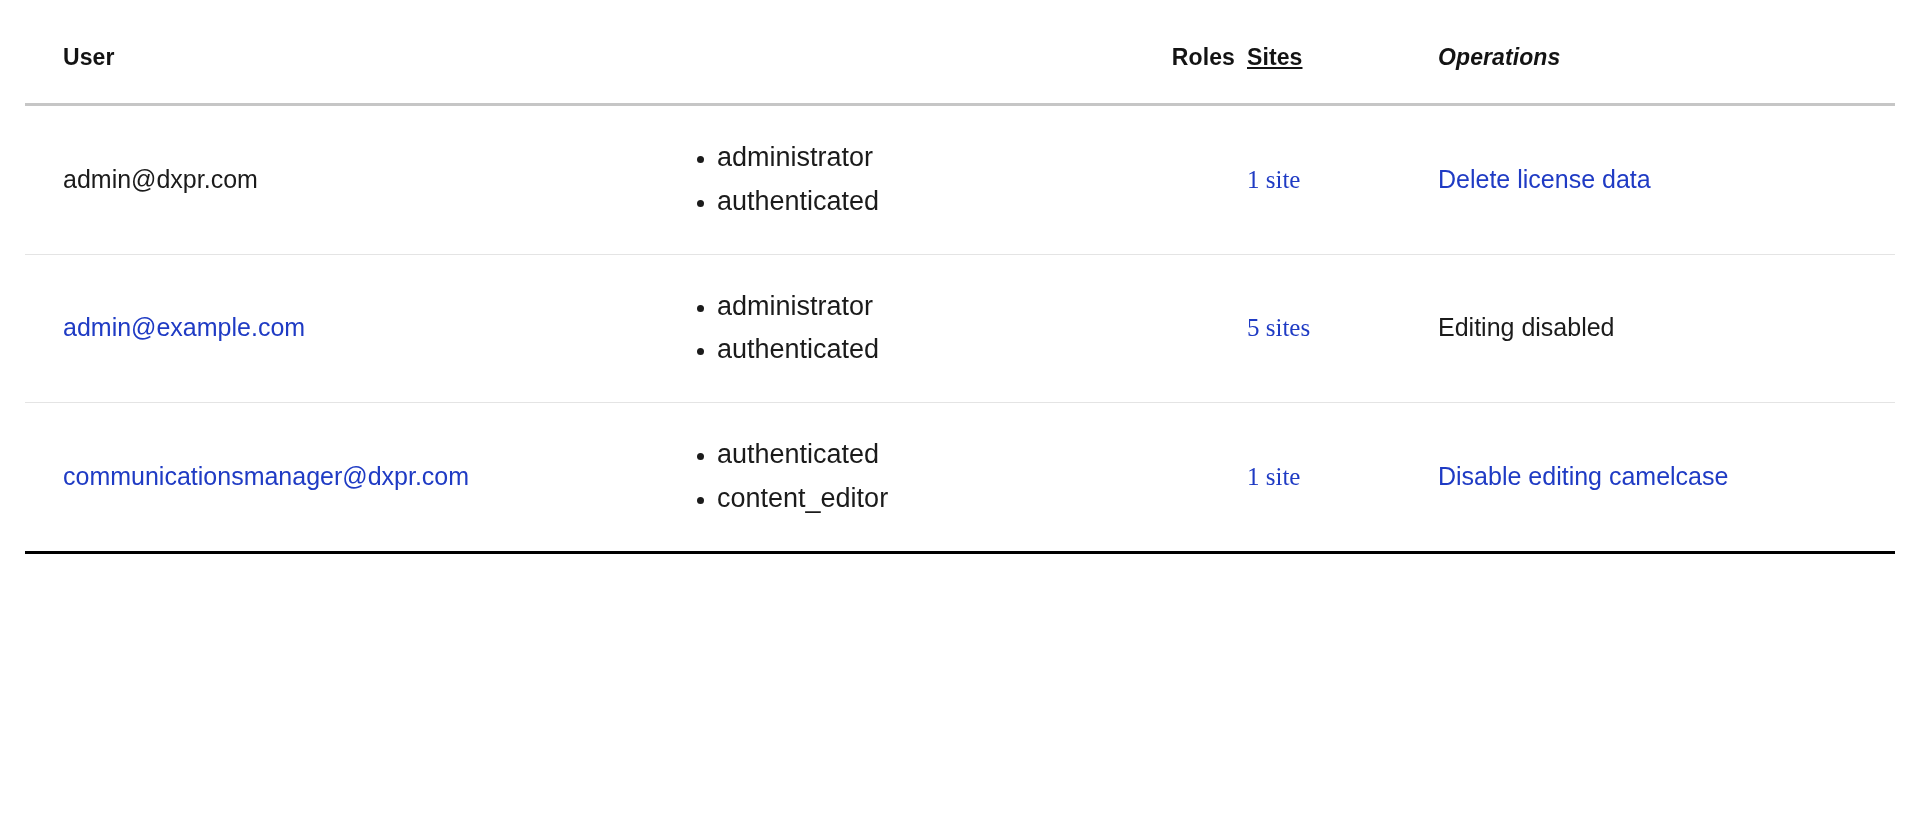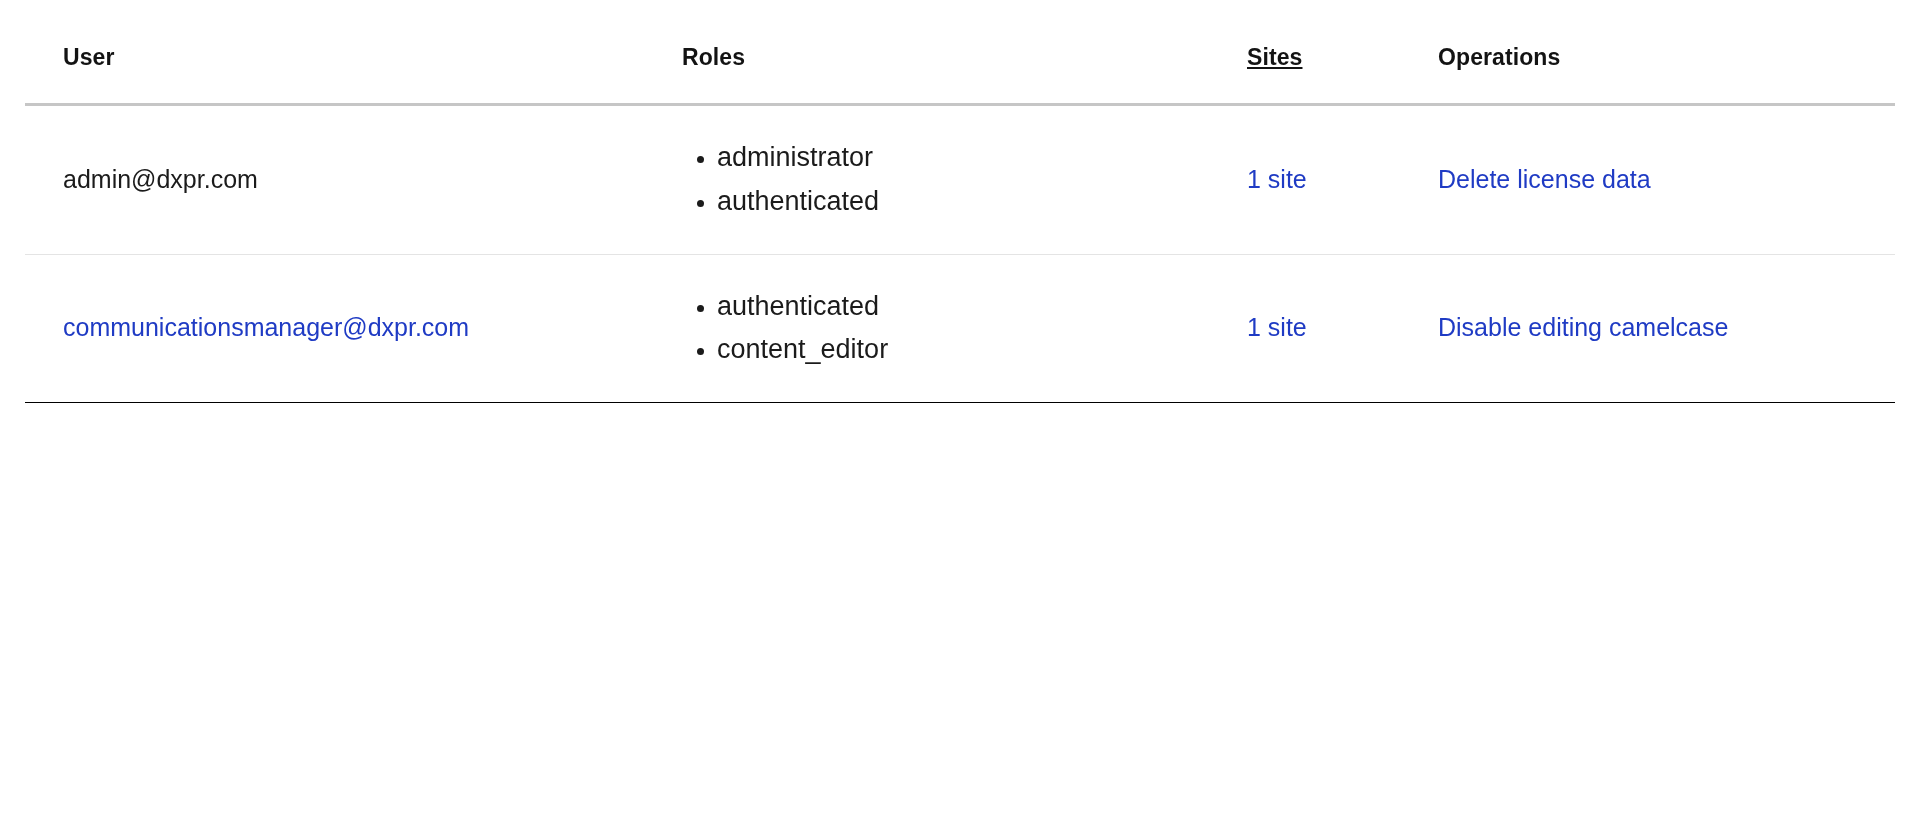--- a/index.html
+++ b/index.html
@@ -44,52 +44,53 @@
     font-weight: bold;
     color: #131313;
     padding: 0 0 32px 0;
     vertical-align: bottom;
     letter-spacing: 0.1px;
   }
   thead tr {
     border-bottom: 3px solid #c6c6c6;
   }
   th.th-user  { padding-left: 38px; }
-  th.th-roles { padding-left: 27px; }
+  th.th-roles { padding-left: 27px; text-align: right; }
   th.th-sites { padding-left: 12px; text-decoration: underline; }
-  th.th-ops   { padding-left: 18px; }
+  th.th-ops   { padding-left: 18px; font-style: italic; }
 
   thead th .hdr-pad { display: block; height: 44px; }
 
   
   tbody tr {
     border-bottom: 1px solid #e4e4e4;
   }
   tbody tr:last-child {
-    border-bottom: 1px solid #000000;
+    border-bottom: 3px solid #000000;
   }
 
   tbody td {
     font-size: 25px;
     color: #1b1b1b;
     vertical-align: middle;
     padding: 30px 0;
     line-height: 1.35;
   }
 
   td.td-user {
     padding-left: 38px;
     white-space: nowrap;
   }
   td.td-roles {
     padding-left: 0;
   }
   td.td-sites {
     padding-left: 12px;
     white-space: nowrap;
+    font-family: Liberation Serif, serif;
   }
   td.td-ops {
     padding-left: 18px;
     white-space: nowrap;
   }
 
   
   ul.roles-list {
     margin: 0;
     padding-left: 62px;
@@ -151,20 +152,31 @@
           <td class="td-roles">
             <ul class="roles-list">
               <li>administrator</li>
               <li>authenticated</li>
             </ul>
           </td>
           <td class="td-sites"><a class="tlink" href="#">1 site</a></td>
           <td class="td-ops"><a class="tlink" href="#">Delete license data</a></td>
         </tr>
         <tr>
+          <td class="td-user"><a class="tlink" href="#">admin@example.com</a></td>
+          <td class="td-roles">
+            <ul class="roles-list">
+              <li>administrator</li>
+              <li>authenticated</li>
+            </ul>
+          </td>
+          <td class="td-sites"><a class="tlink" href="#">5 sites</a></td>
+          <td class="td-ops"><span class="plain">Editing disabled</span></td>
+        </tr>
+        <tr>
           <td class="td-user"><a class="tlink" href="#">communicationsmanager@dxpr.com</a></td>
           <td class="td-roles">
             <ul class="roles-list">
               <li>authenticated</li>
               <li>content_editor</li>
             </ul>
           </td>
           <td class="td-sites"><a class="tlink" href="#">1 site</a></td>
           <td class="td-ops"><a class="tlink" href="#">Disable editing camelcase</a></td>
         </tr>

